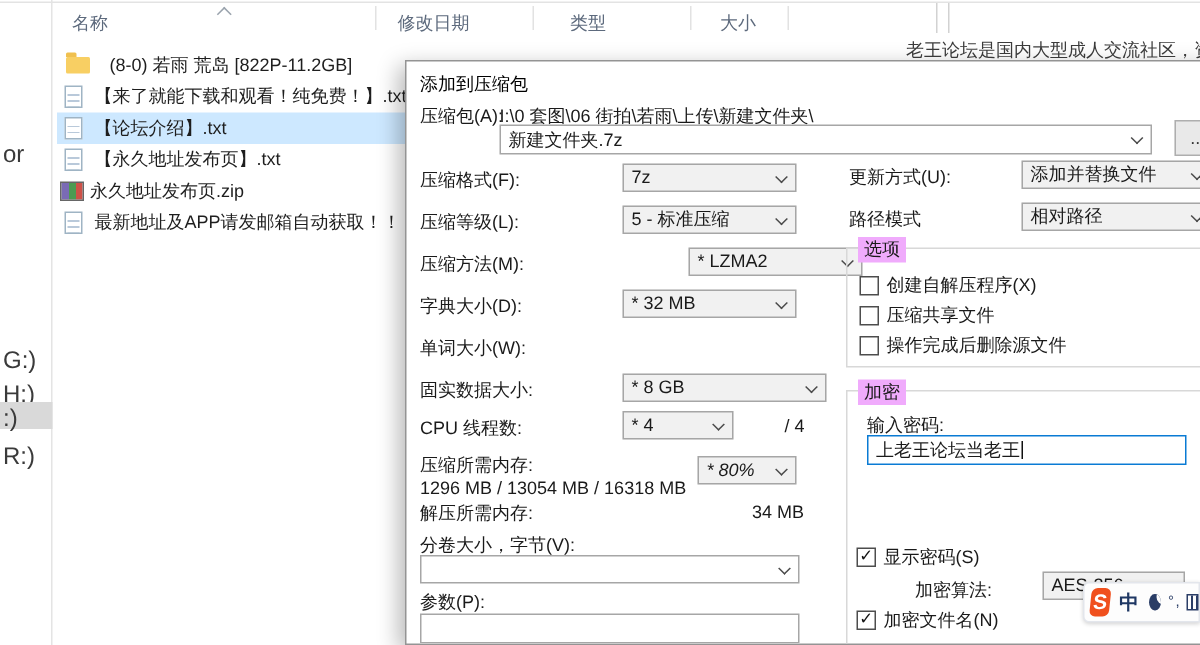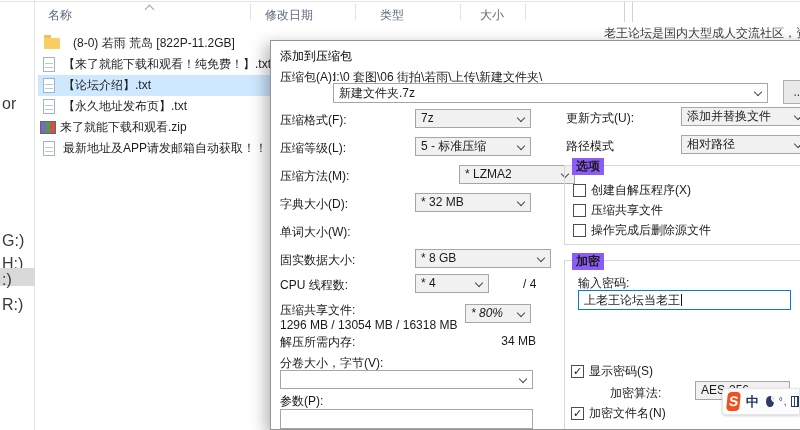--- a/index.html
+++ b/index.html
@@ -53,21 +53,21 @@
       border-right:1px solid #4a4a4a; border-bottom:1px solid #4a4a4a; transform:rotate(45deg); }
   .inp { position:absolute; height:20px; border:1px solid #a6a6a6; background:#fff;
       font-size:12px; color:#1a1a1a; line-height:18px; padding-left:5px; white-space:nowrap; }
   .inp.focus { border:1px solid #0a7bd4; }
   .caret-i { display:inline-block; width:1px; height:12px; background:#111; vertical-align:-2px; margin-left:1px; }
 
   .btn { position:absolute; border:1px solid #aeaeae; background:#e9e9e9; font-size:12px;
       color:#333; text-align:center; cursor:pointer; }
 
   .gbox { position:absolute; border:1px solid #d8d8d8; }
-  .gleg { position:absolute; top:-8px; left:7px; background:#8b5cf6; padding:0 4px; font-size:12px; color:#1a1a1a;font-weight:bold; }
+  .gleg { position:absolute; top:-8px; left:7px; background:#f0abfc; padding:0 4px; font-size:12px; color:#1a1a1a; }
 
   .cbx-row { position:absolute; display:flex; align-items:center; font-size:12px; color:#1a1a1a; white-space:nowrap; }
   .cbx { width:13px; height:13px; border:1px solid #4d4d4d; background:#fff; margin-right:5px;
       font-size:11px; line-height:11px; text-align:center; color:#111; }
 
   
   #ime { position:absolute; left:722px; top:388px; width:78px; height:27px; z-index:10;
       background:#fdfdfd; border:1px solid #e3e6ec; border-radius:4px 0 0 4px;
       box-shadow:0 1px 3px rgba(0,0,0,.18); display:flex; align-items:center; }
   .ime-logo { width:19px; height:19px; margin-left:4px; background:#f0501e; border-radius:4px;
@@ -120,21 +120,21 @@
   <div class="frow sel" style="top:75px;">
     <span class="ico ico-txt"></span>
     <span class="fname">【论坛介绍】.txt</span>
   </div>
   <div class="frow" style="top:96px;">
     <span class="ico ico-txt"></span>
     <span class="fname">【永久地址发布页】.txt</span>
   </div>
   <div class="frow" style="top:117px;">
     <span class="ico ico-zip"></span>
-    <span class="fname" style="margin-left:4px;">来了就能下载和观看.zip</span>
+    <span class="fname" style="margin-left:4px;">永久地址发布页.zip</span>
   </div>
   <div class="frow" style="top:138px;">
     <span class="ico ico-txt"></span>
     <span class="fname">最新地址及APP请发邮箱自动获取！！！...</span>
   </div>
 
   <div class="preview">老王论坛是国内大型成人交流社区，资</div>
 
   <div id="dlg">
     <div class="dlg-title">添加到压缩包</div>
@@ -168,21 +168,21 @@
 
     <div class="lbl" style="left:9px; top:211px;">固实数据大小:</div>
     <div class="cmb" style="left:144px; top:208px; width:136px;">
       <span>* 8 GB</span><span class="chev"></span></div>
 
     <div class="lbl" style="left:9px; top:236px;">CPU 线程数:</div>
     <div class="cmb" style="left:144px; top:233px; width:74px;">
       <span>* 4</span><span class="chev"></span></div>
     <div class="val-txt" style="left:252px; top:236px;">/ 4</div>
 
-    <div class="lbl" style="left:9px; top:261px;">压缩共享文件:</div>
+    <div class="lbl" style="left:9px; top:261px;">压缩所需内存:</div>
     <div class="cmb" style="left:194px; top:263px; width:66px;font-style:italic;">
       <span>* 80%</span><span class="chev"></span></div>
     <div class="val-txt" style="left:9px; top:277px;">1296 MB / 13054 MB / 16318 MB</div>
 
     <div class="lbl" style="left:9px; top:293px;">解压所需内存:</div>
     <div class="val-txt" style="left:205px; top:293px; width:60px; text-align:right;">34 MB</div>
 
     <div class="lbl" style="left:9px; top:314px;">分卷大小，字节(V):</div>
     <div class="cmb white" style="left:9px; top:329px; width:253px;">
       <span></span><span class="chev"></span></div>

